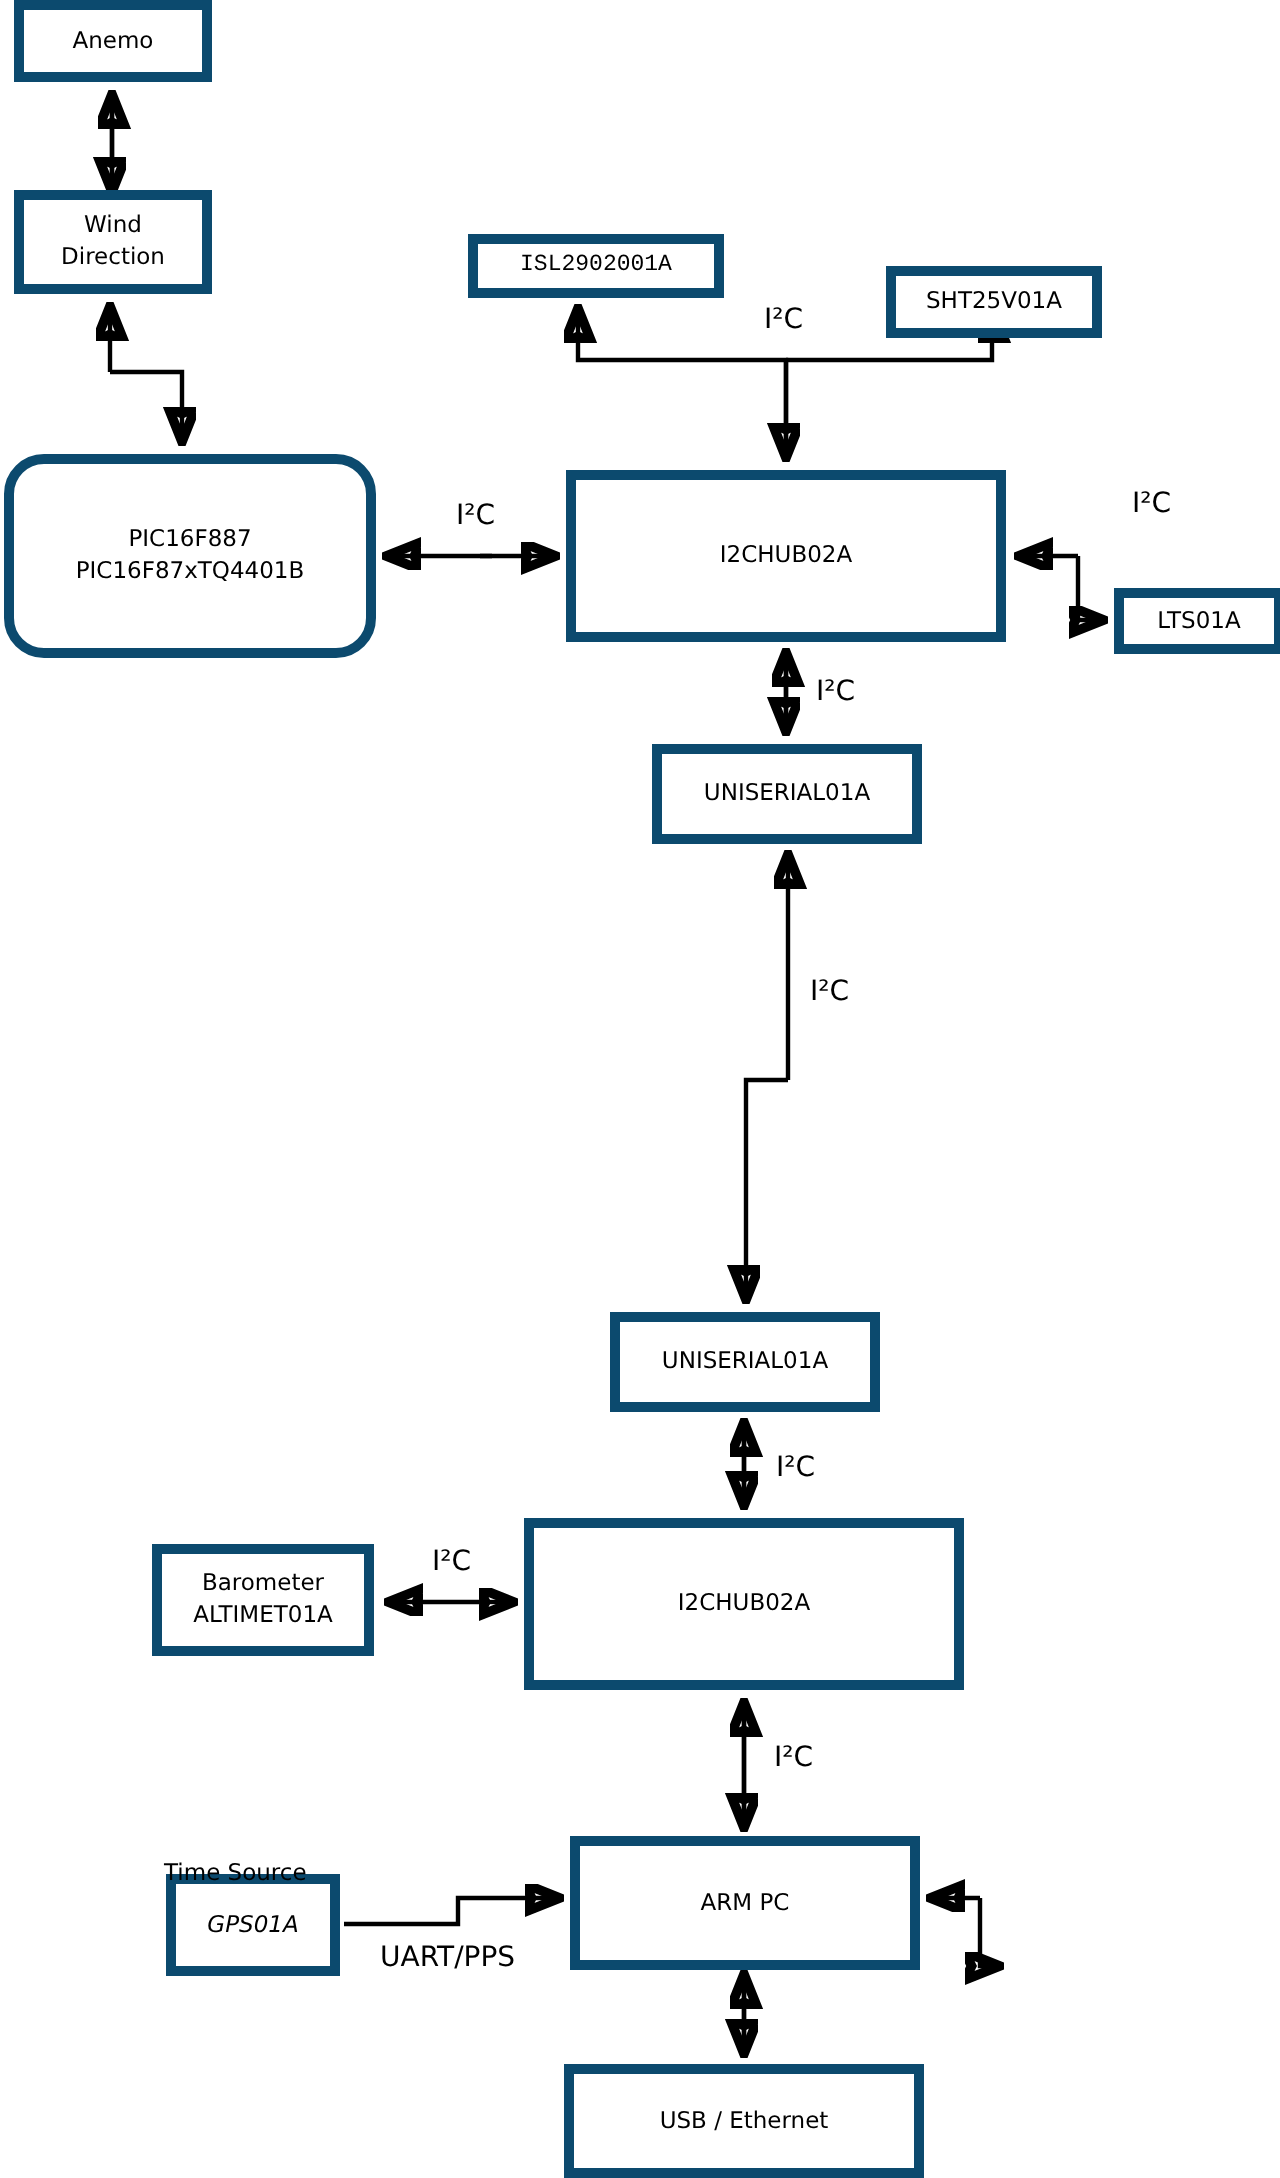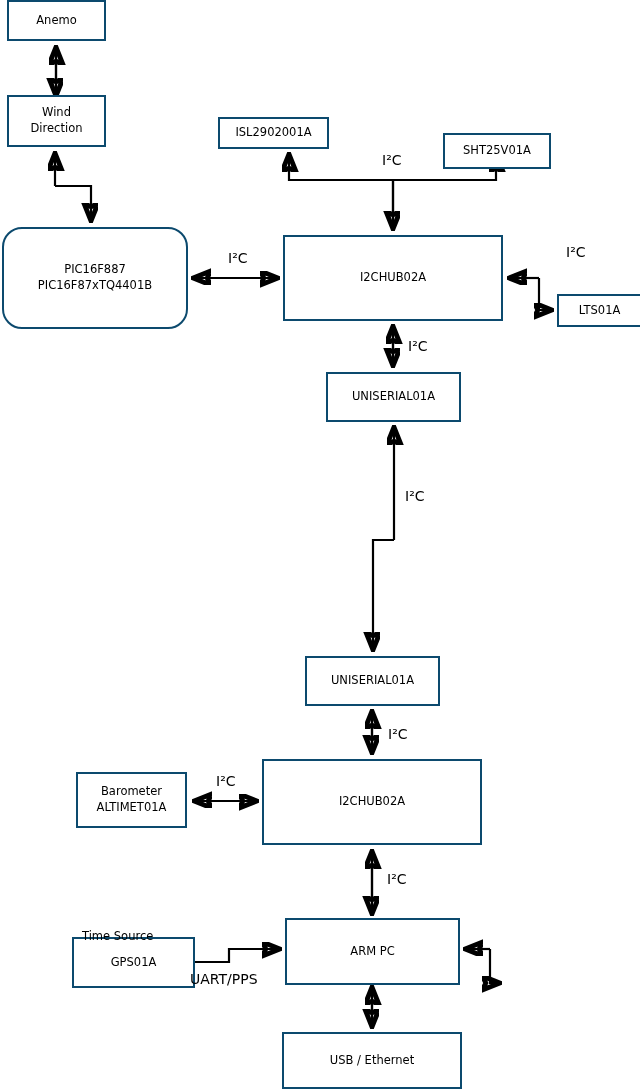--- a/index.html
+++ b/index.html
@@ -11,21 +11,21 @@
     position: relative;
     width: 640px;
     height: 1089px;
     background: #ffffff;
     font-family: "DejaVu Sans", "Liberation Sans", sans-serif;
     overflow: hidden;
   }
   .node {
     position: absolute;
     box-sizing: border-box;
-    border: 2px solid #0c4a6e;
+    border: 5px solid #0c4a6e;
     background: #ffffff;
     display: flex;
     align-items: center;
     justify-content: center;
     text-align: center;
     font-size: 11.5px;
     color: #000000;
     line-height: 1.35;
     z-index: 3;
   }
@@ -145,21 +145,21 @@
   <div class="node" style="left:7px; top:95px; width:99px; height:52px;">
     <span class="lines">Wind
 Direction</span>
   </div>
 
   <div class="node" style="left:2px; top:227px; width:186px; height:102px;border-radius:20px;">
     <span class="lines">PIC16F887
 PIC16F87xTQ4401B</span>
   </div>
 
-  <div class="node" style="left:218px; top:117px; width:111px; height:32px;">
+  <div class="node" style="left:234px; top:117px; width:128px; height:32px;font-family:Liberation Mono, monospace;">
     <span class="lines">ISL2902001A</span>
   </div>
 
   <div class="node" style="left:443px; top:117px; width:108px; height:36px;margin-top:16px;">
     <span class="lines">SHT25V01A</span>
   </div>
 
   <div class="node" style="left:283px; top:235px; width:220px; height:86px;">
     <span class="lines">I2CHUB02A</span>
   </div>
@@ -178,21 +178,21 @@
 
   <div class="node" style="left:76px; top:772px; width:111px; height:56px;">
     <span class="lines">Barometer
 ALTIMET01A</span>
   </div>
 
   <div class="node" style="left:262px; top:759px; width:220px; height:86px;">
     <span class="lines">I2CHUB02A</span>
   </div>
 
-  <div class="node" style="left:72px; top:937px; width:123px; height:51px;">
+  <div class="node" style="left:83px; top:937px; width:87px; height:51px;font-style:italic;">
     <span class="lines">GPS01A</span>
   </div>
 
   <div class="node" style="left:285px; top:918px; width:175px; height:67px;text-align:center;">
     <span class="lines">ARM PC</span>
   </div>
 
 
   <div class="node" style="left:282px; top:1032px; width:180px; height:57px;">
     <span class="lines">USB / Ethernet</span>

